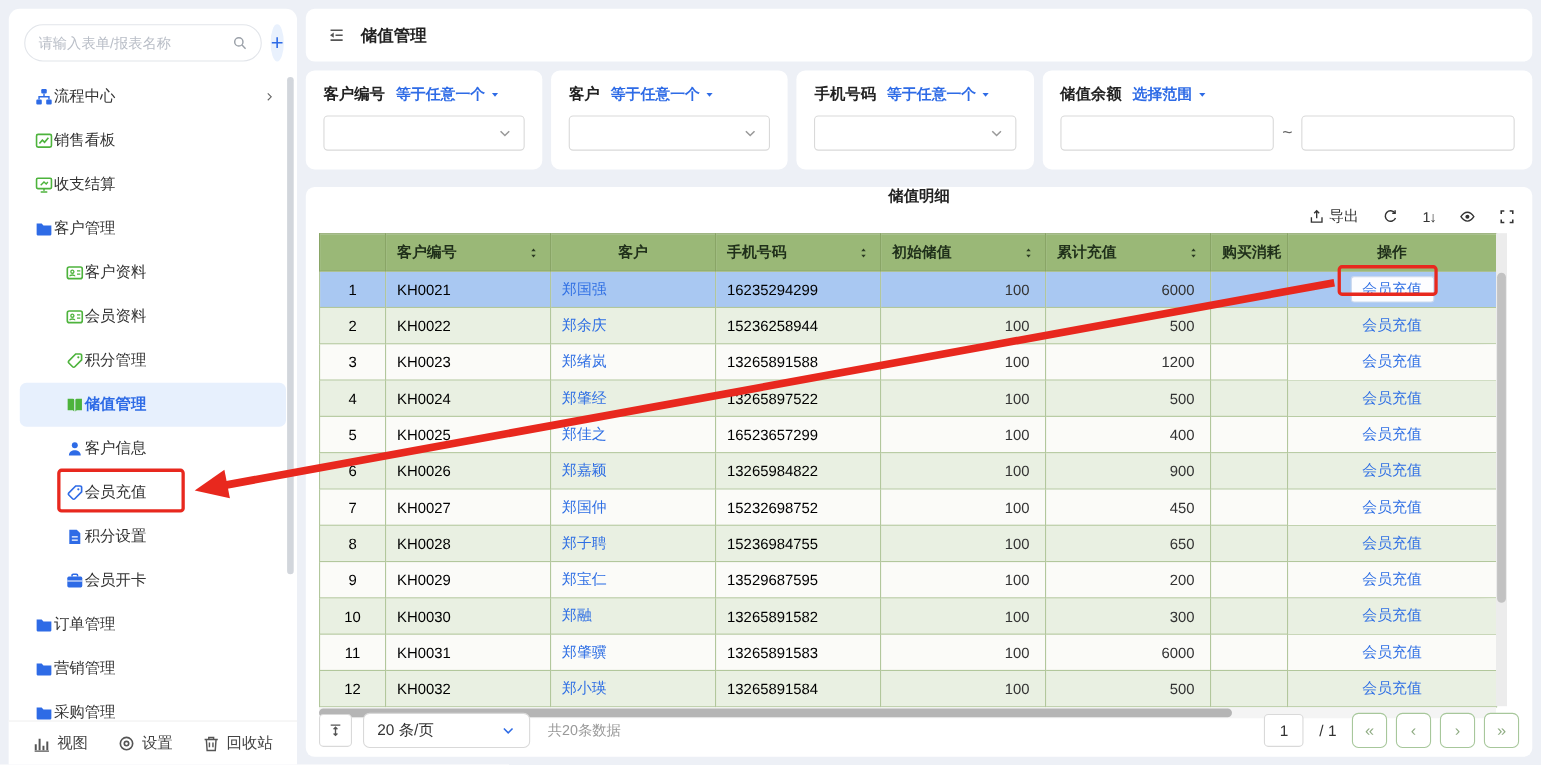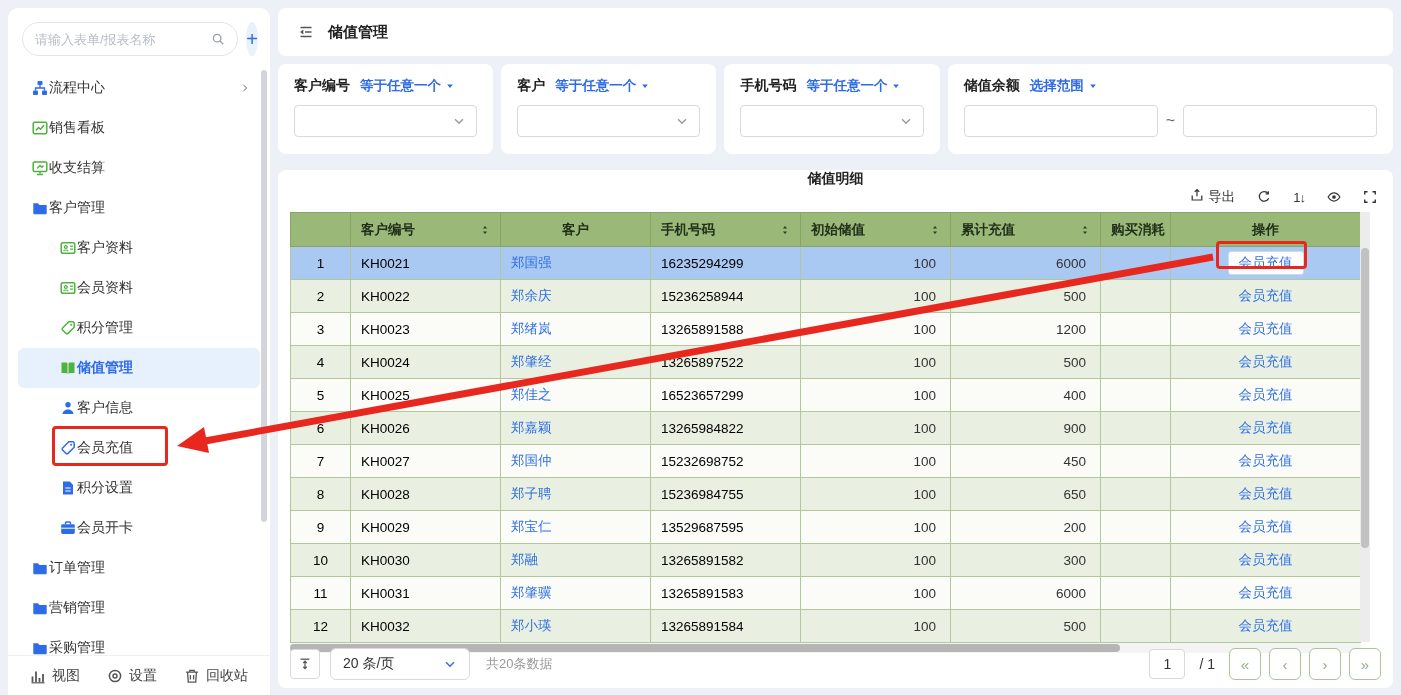--- a/index.html
+++ b/index.html
@@ -44,21 +44,21 @@
 .select-box { margin-top:10px; height:32px; border:1px solid #d9d9d9; border-radius:4px; display:flex; align-items:center; justify-content:flex-end; padding:0 10px; cursor:pointer; background:#fff; }
 .range-row { margin-top:10px; display:flex; align-items:center; gap:8px; }
 .range-input { flex:1; height:32px; border:1px solid #d9d9d9; border-radius:4px; min-width:0; outline:0; padding:0 8px; font-size:13px; }
 .range-sep { color:#666; }
 
 
 .table-card { position:absolute; top:162px; bottom:7px; left:0; right:0; background:#fff; border-radius:8px; padding:0 12px; }
 .table-title-row { height:42px; display:flex; align-items:center; padding:0 4px;flex-direction:column; }
 .table-title { font-size:14px; font-weight:bold; color:#222; }
 .table-toolbar { margin-left:auto; display:flex; align-items:center; gap:22px; color:#333; }
-.tool { display:flex; gap:4px; font-size:13.5px; color:#333; cursor:pointer; }
+.tool { display:flex; align-items:center; gap:4px; font-size:13.5px; color:#333; cursor:pointer; }
 .sort-glyph { font-size:13px; letter-spacing:-1px; }
 .table-wrap { position:relative; width:1080px; }
 table { border-collapse:collapse; table-layout:fixed; width:1070px; font-size:13.5px; }
 th, td { border:1px solid #b2c79c; height:33px; padding:0 10px; overflow:hidden; white-space:nowrap; }
 thead th { background:#9ab877; color:#20301b; font-weight:bold; border-color:#89a566; height:34px; }
 .th-flex { display:flex; align-items:center; justify-content:space-between; gap:4px; }
 td.center { text-align:center; padding:0 4px; }
 td.num { text-align:right; padding-right:14px; color:#333;padding-left:12px; }
 td.link, .link-text { color:#2f6fe4; cursor:pointer; }
 tr.odd td { background:#fbfbf8; }
@@ -70,21 +70,21 @@
 .row-action-btn { display:inline-block; background:#fdfdff; border:1px solid #ccd9ee; border-radius:3px; padding:2px 10px; color:#2f6fe4; cursor:pointer; }
 .vscroll { position:absolute; left:1070px; top:0; width:10px; height:430px; background:#ececec; }
 .vscroll-thumb { position:absolute; left:1px; top:36px; width:8px; height:300px; background:#c2c2c2; border-radius:4px; cursor:pointer; }
 .hscroll { position:relative; width:1070px; height:10px; background:#f4f4f4; }
 .hscroll-thumb { position:absolute; left:0; top:1px; height:8px; width:830px; background:#b5b5b5; border-radius:4px; cursor:pointer; }
 
 
 .table-footer { position:absolute; left:12px; right:12px; bottom:4px; height:40px; display:flex; align-items:center; }
 .tf-left { display:flex; align-items:center; gap:10px; }
 .fit-btn { width:30px; height:30px; border:1px solid #d9d9d9; border-radius:4px; background:#fff; display:flex; align-items:center; justify-content:center; cursor:pointer; }
-.pagesize-select { width:140px; height:32px; border:1px solid #d9d9d9; border-radius:6px; display:flex; align-items:center; justify-content:space-between; padding:0 12px; font-size:14px; color:#333; cursor:pointer; background:#fff; }
+.pagesize-select { width:152px; height:32px; border:1px solid #d9d9d9; border-radius:6px; display:flex; align-items:center; justify-content:space-between; padding:0 12px; font-size:14px; color:#333; cursor:pointer; background:#fff; }
 .total-text { font-size:13px; color:#999; margin-left:6px; }
 .tf-right { margin-left:auto; display:flex; align-items:center; gap:8px; }
 .page-input { width:36px; height:30px; border:1px solid #d9d9d9; border-radius:4px; text-align:center; font-size:14px; color:#333; outline:0; }
 .page-total { font-size:14px; color:#333; margin:0 6px; }
 .pg-btn { width:32px; height:32px; border:1px solid #a7c79b; border-radius:6px; background:#fff; color:#8fac83; font-size:15px; display:flex; align-items:center; justify-content:center; cursor:pointer; }
 
 
 .annotation-arrow { position:absolute; left:0; top:0; width:1401px; height:695px; pointer-events:none; z-index:49; }
 .anno-box { position:absolute; border:3px solid #e8281e; border-radius:4px; pointer-events:none; z-index:51; }
 #anno-sidebar-box { left:52px; top:426px; width:116px; height:40px; }

